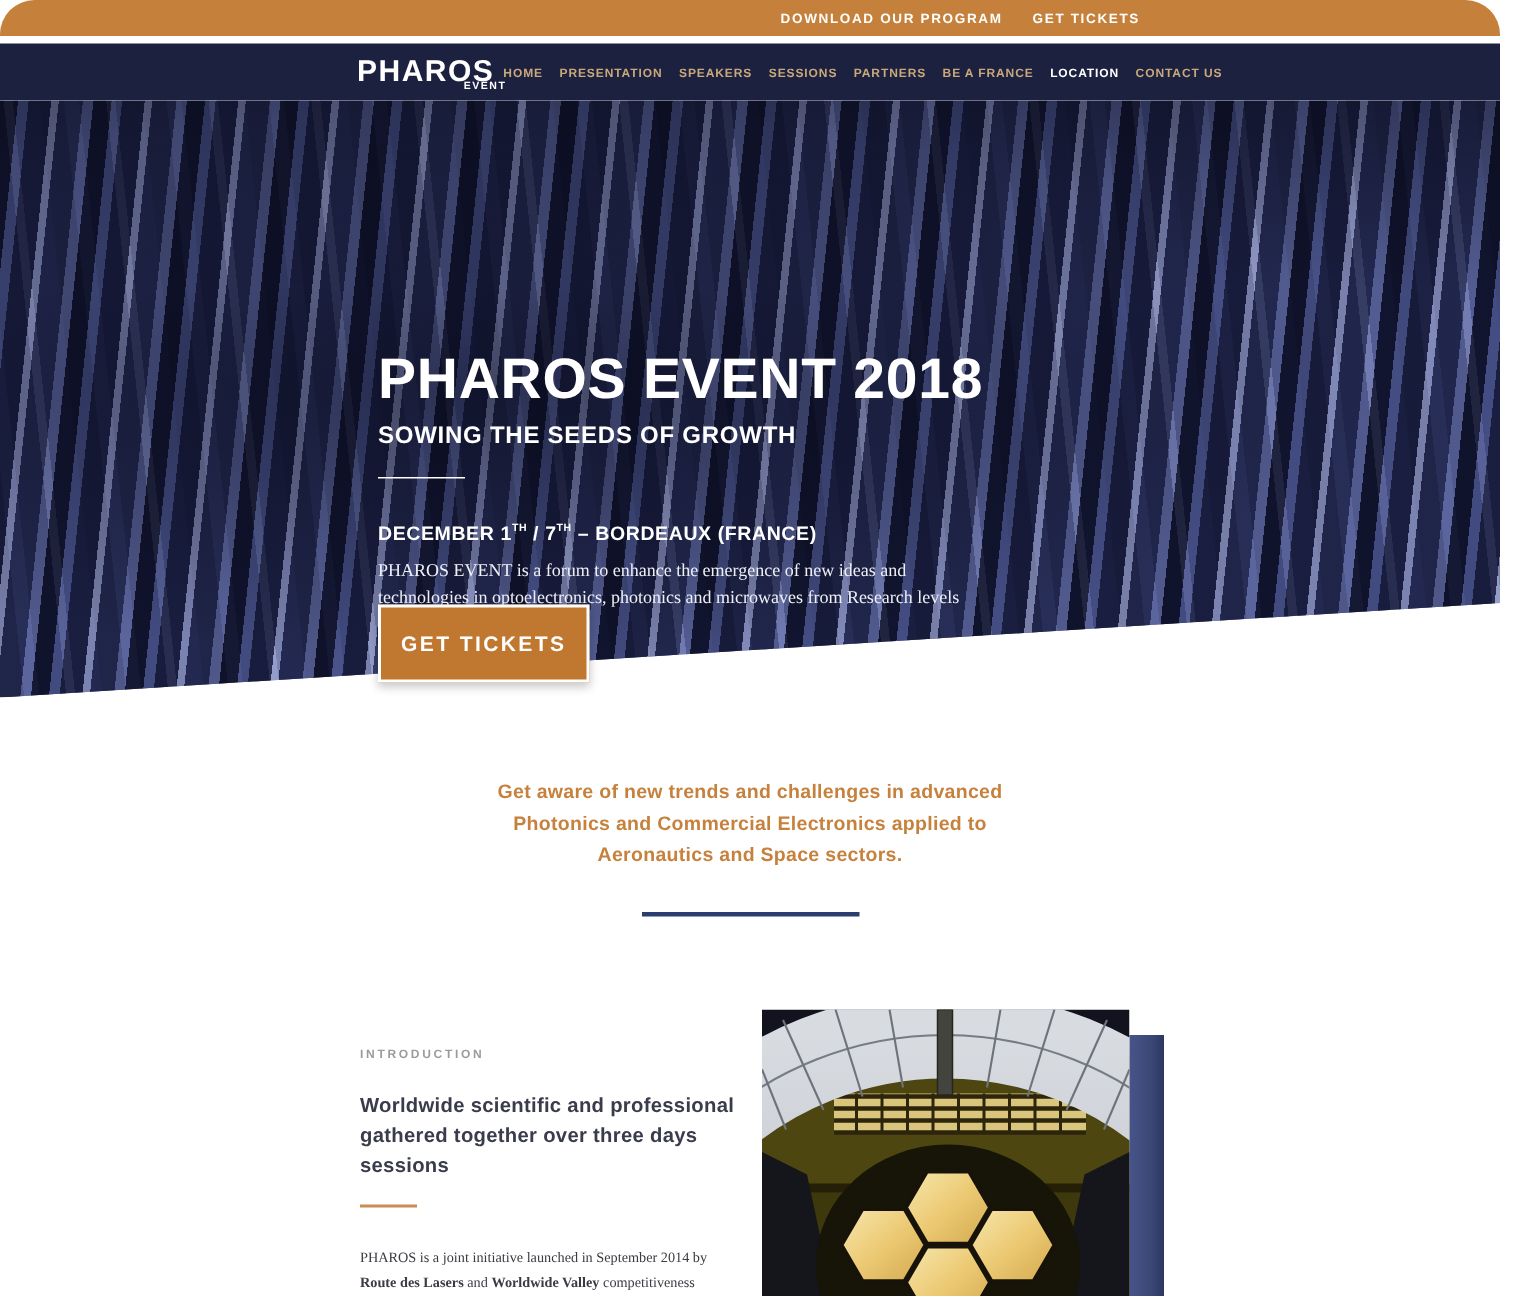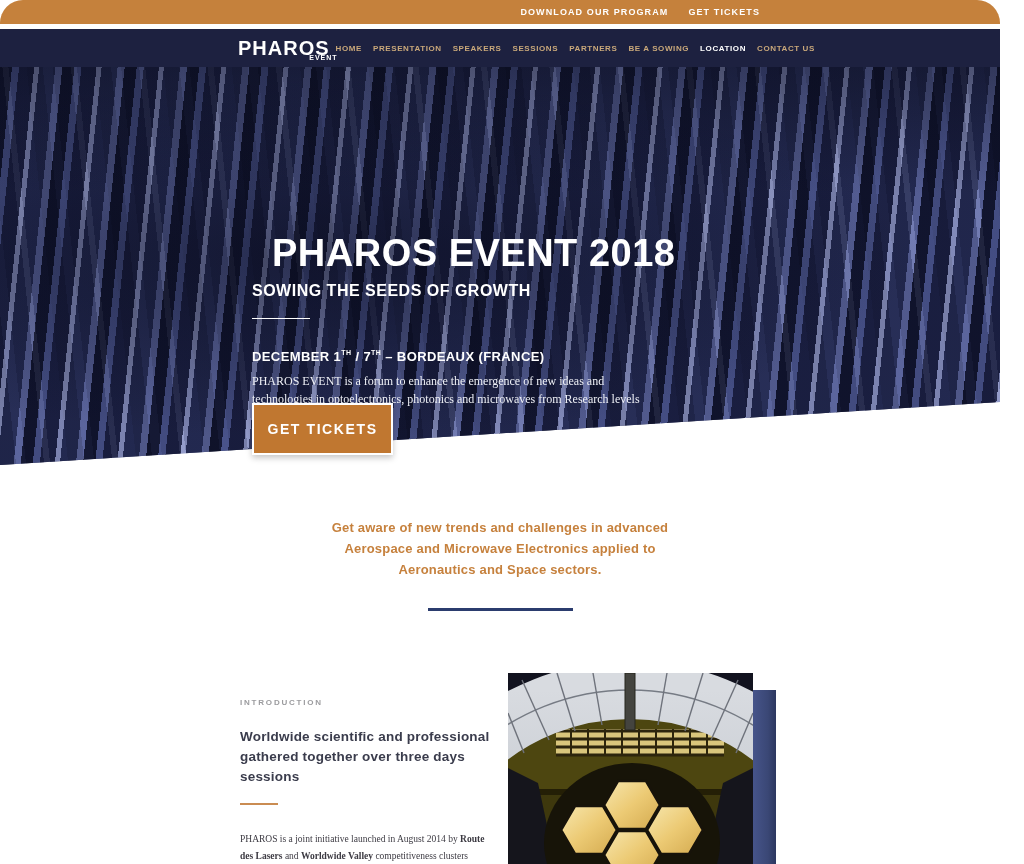--- a/index.html
+++ b/index.html
@@ -53,21 +53,21 @@
       repeating-linear-gradient(84deg,
         #141833 0 16px,
         #3d4679 16px 26px,
         #1a1f42 26px 44px,
         #8891bf 44px 50px,
         #232a55 50px 68px);
   }
   .hero-content { position:absolute; left:252px; top:166px; width:420px; }
   .hero-title {
     color:#ffffff; font-size:38px; font-weight:bold; letter-spacing:0.5px;
-    line-height:40px; white-space:nowrap;margin-left:20px;
+    line-height:40px; white-space:nowrap;
   }
   .hero-subtitle {
     color:#ffffff; font-size:16px; font-weight:bold; letter-spacing:0.5px;
     margin-top:7px; line-height:22px; white-space:nowrap;
   }
   .hero-divider { width:58px; height:1px; background:#ffffff; margin-top:16px; }
   .hero-date {
     color:#ffffff; font-size:13px; font-weight:bold; letter-spacing:0.4px;
     margin-top:26px; line-height:16px; white-space:nowrap;
   }
@@ -135,55 +135,55 @@
       <div class="logo">
         <span class="logo-main">PHAROS</span>
         <span class="logo-sub">EVENT</span>
       </div>
       <div class="nav-links">
         <a class="nav-link">HOME</a>
         <a class="nav-link">PRESENTATION</a>
         <a class="nav-link">SPEAKERS</a>
         <a class="nav-link">SESSIONS</a>
         <a class="nav-link">PARTNERS</a>
-        <a class="nav-link">BE A SOWING</a>
+        <a class="nav-link">BE A FRANCE</a>
         <a class="nav-link active">LOCATION</a>
         <a class="nav-link">CONTACT US</a>
       </div>
     </div>
   </nav>
 
   <section class="hero">
     <div class="hero-content">
       <h1 class="hero-title">PHAROS EVENT 2018</h1>
       <h2 class="hero-subtitle">SOWING THE SEEDS OF GROWTH</h2>
       <div class="hero-divider"></div>
       <div class="hero-date"><span>DECEMBER 1</span><sup>TH</sup><span> / 7</span><sup>TH</sup><span> – BORDEAUX (FRANCE)</span></div>
       <p class="hero-desc">PHAROS EVENT is a forum to enhance the emergence of new ideas and technologies in optoelectronics, photonics and microwaves from Research levels to Commercial applications.</p>
     </div>
   </section>
 
   <a class="cta-button">GET TICKETS</a>
 
   <section class="mid">
     <div class="mid-line">Get aware of new trends and challenges in advanced</div>
-    <div class="mid-line">Aerospace and Microwave Electronics applied to</div>
+    <div class="mid-line">Photonics and Commercial Electronics applied to</div>
     <div class="mid-line">Aeronautics and Space sectors.</div>
     <div class="mid-divider"></div>
   </section>
 
   <section class="intro-wrap">
     <div class="intro-label">INTRODUCTION</div>
     <div class="intro-heading">
       <div class="intro-heading-line">Worldwide scientific and professional</div>
       <div class="intro-heading-line">gathered together over three days</div>
       <div class="intro-heading-line">sessions</div>
     </div>
     <div class="intro-divider"></div>
-    <p class="intro-para"><span>PHAROS is a joint initiative launched in August 2014 by </span><span class="bold">Route des Lasers</span><span> and </span><span class="bold">Worldwide Valley</span><span> competitiveness clusters aiming at leveraging photonics, laser and microwave technologies massive</span></p>
+    <p class="intro-para"><span>PHAROS is a joint initiative launched in September 2014 by </span><span class="bold">Route des Lasers</span><span> and </span><span class="bold">Worldwide Valley</span><span> competitiveness clusters aiming at leveraging photonics, laser and microwave technologies massive</span></p>
   </section>
 
   <div class="accent-strip"></div>
 
   <div class="photo">
     <svg width="245" height="250" viewBox="0 0 245 250">
       <defs>
         <linearGradient id="silver" x1="0" y1="0" x2="0" y2="1">
           <stop offset="0" stop-color="#d8dbe0"></stop>
           <stop offset="0.55" stop-color="#b9bec6"></stop>

